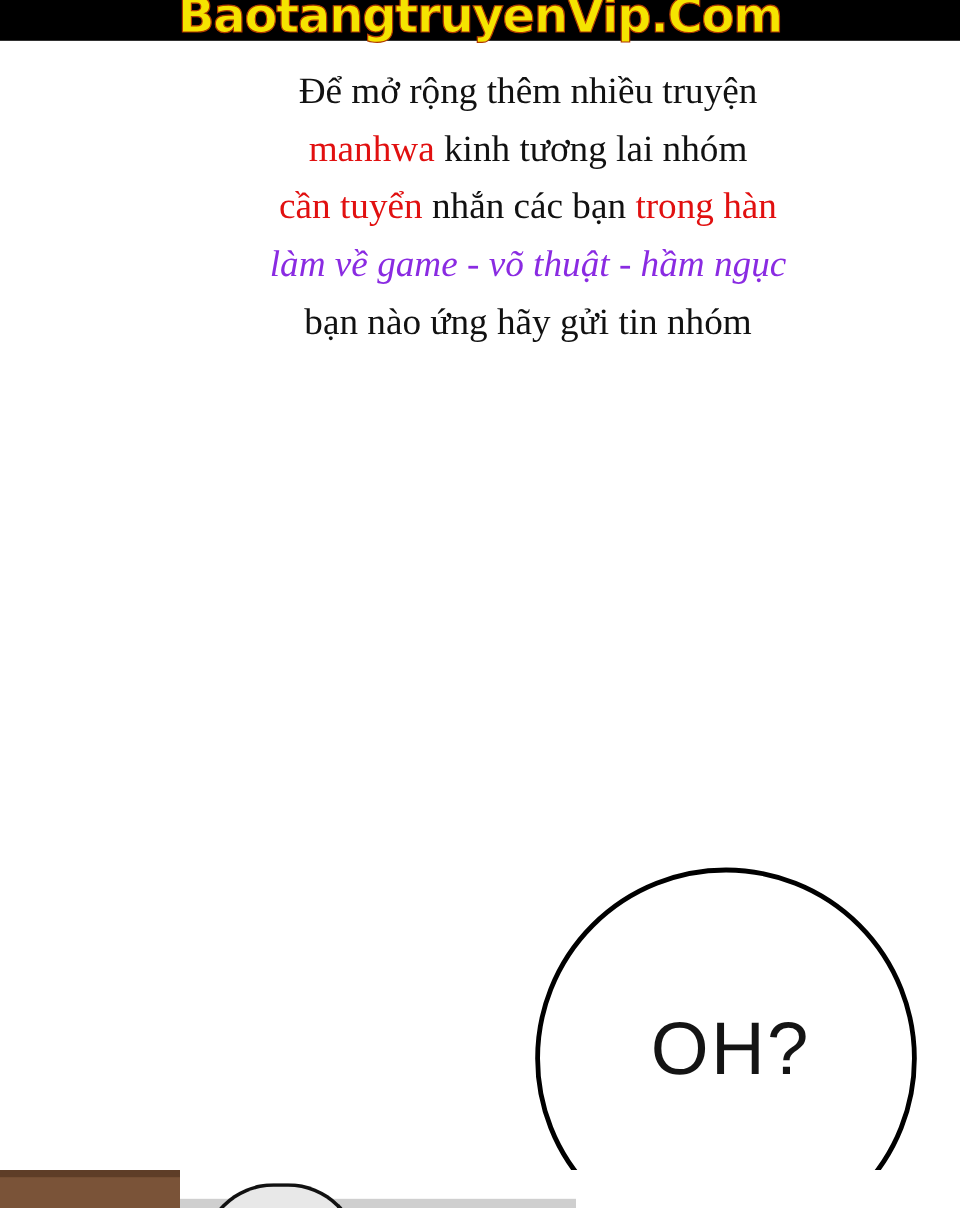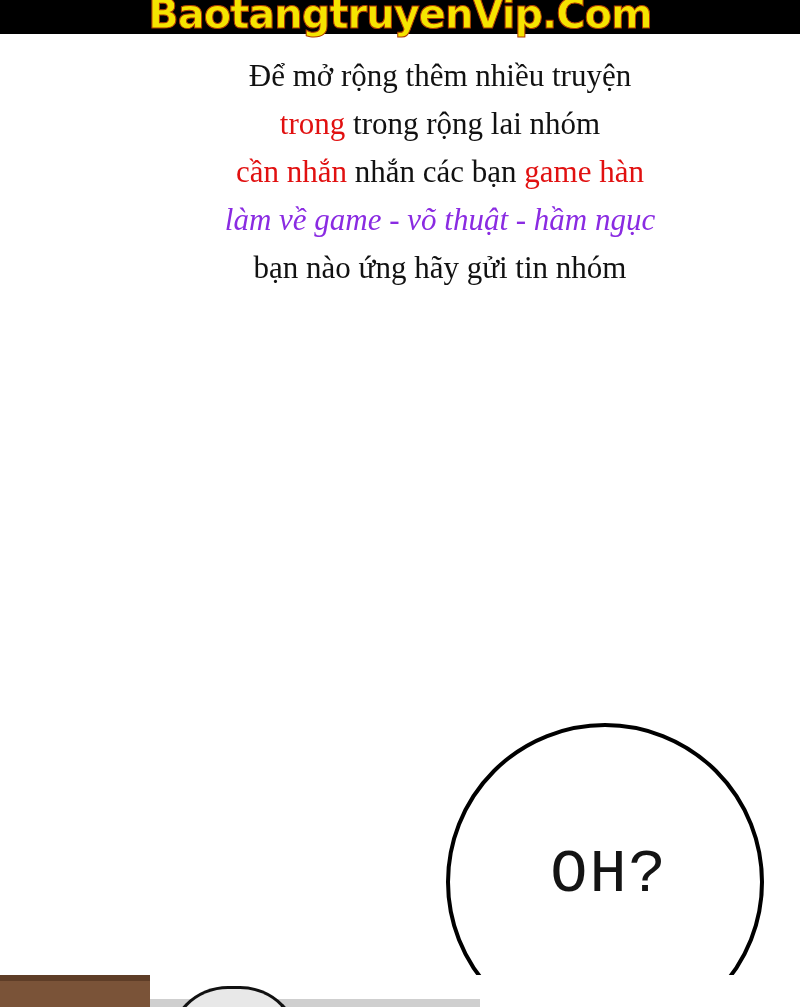--- a/index.html
+++ b/index.html
@@ -73,21 +73,21 @@
     border-radius: 50%;
     background: #ffffff;
     box-sizing: border-box;
   }
   .bubble-text {
     position: absolute;
     left: 0;
     top: 112px;
     width: 318px;
     text-align: center;
-    font-family: Liberation Mono, monospace;
+    font-family: Liberation Sans, sans-serif;
     font-size: 62px;
     font-weight: 500;
     color: #141414;
     letter-spacing: 2px;
   }
 
   
   .art-strip {
     position: absolute;
     left: 0;
@@ -140,24 +140,24 @@
 
   <div class="banner">
     <div class="banner-text">BaotangtruyenVip.Com</div>
   </div>
 
   <div class="notice">
     <div class="line">
       <span>Để mở rộng thêm nhiều truyện</span>
     </div>
     <div class="line">
-      <span class="red">trong</span><span> trong rộng lai nhóm</span>
+      <span class="red">manhwa</span><span> kinh tương lai nhóm</span>
     </div>
     <div class="line">
-      <span class="red">cần nhắn</span><span>  nhắn các bạn </span><span class="red">game hàn</span>
+      <span class="red">cần tuyển</span><span>  nhắn các bạn </span><span class="red">trong hàn</span>
     </div>
     <div class="line">
       <span class="purple">làm về game - võ thuật - hầm ngục</span>
     </div>
     <div class="line">
       <span>bạn nào ứng hãy gửi tin nhóm</span>
     </div>
   </div>
 
   <div class="bubble">

